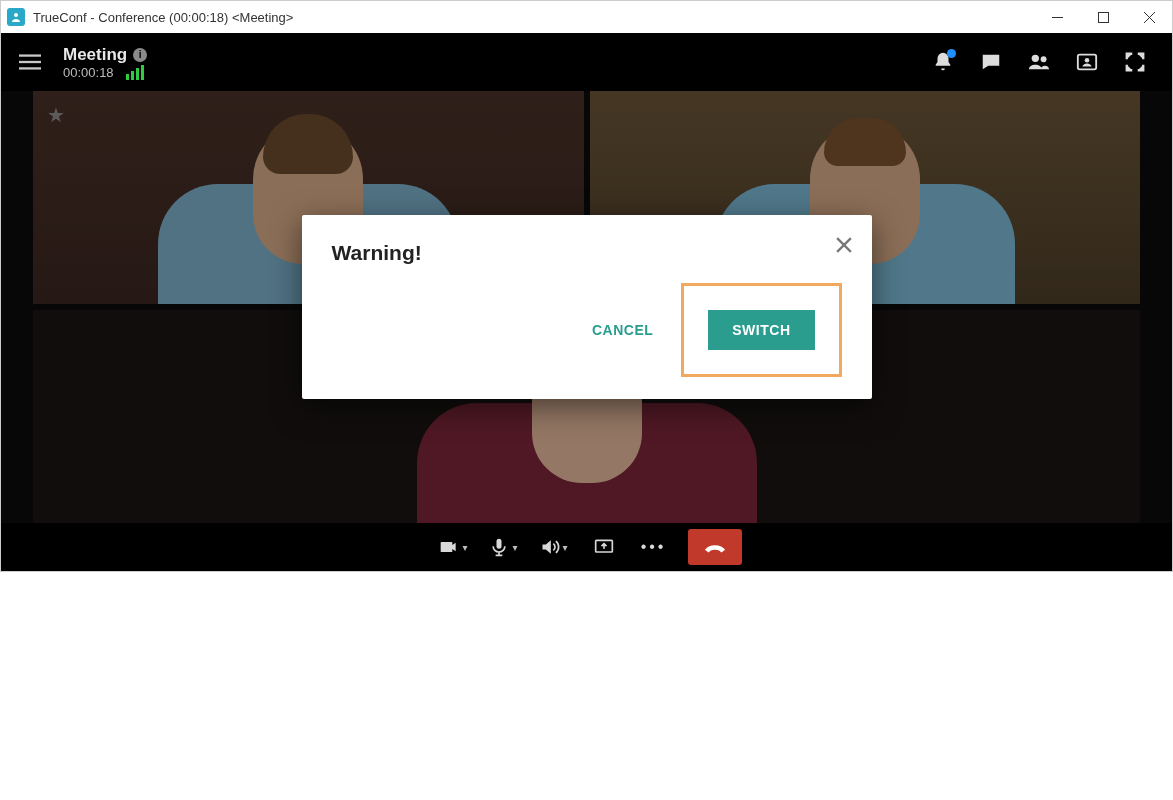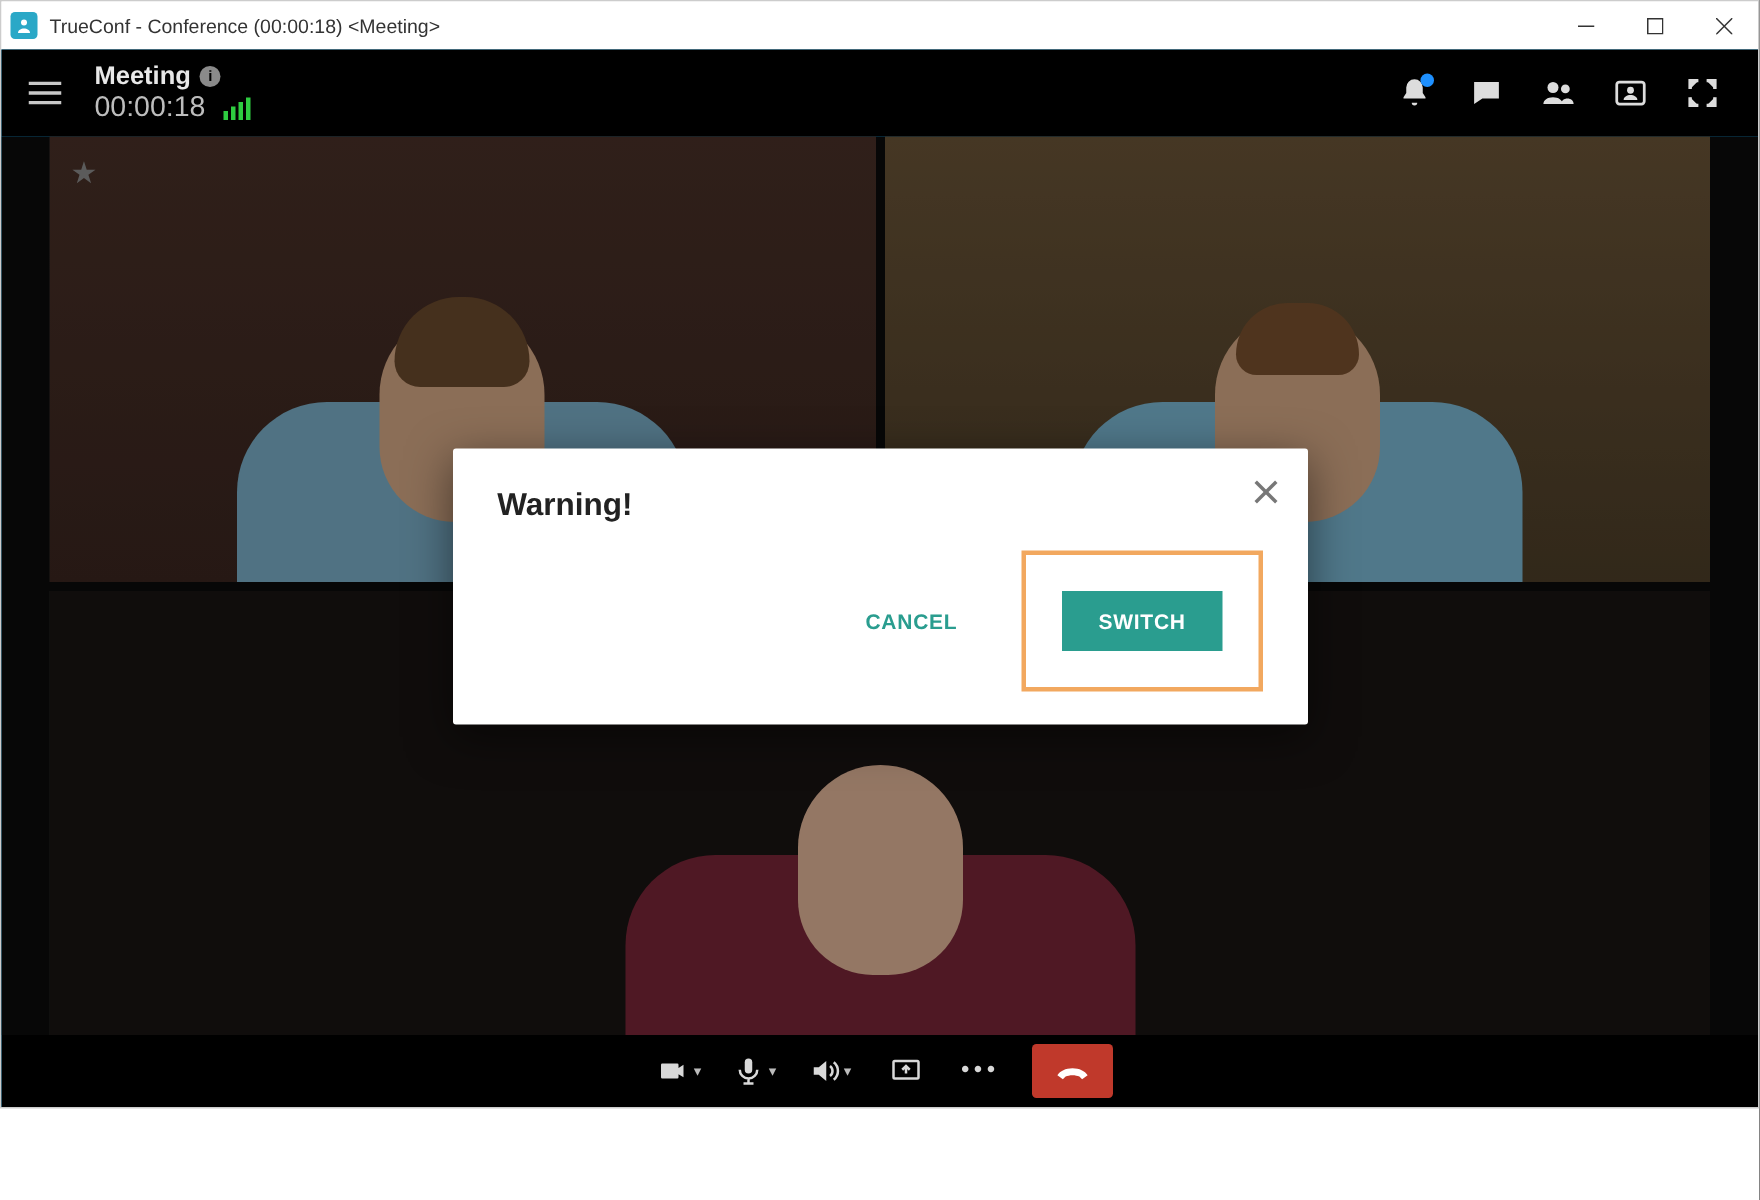--- a/index.html
+++ b/index.html
@@ -1,32 +1,32 @@
 <!DOCTYPE html>
 <html><head>
 <meta charset="utf-8">
 <style>
 * { box-sizing: border-box; margin: 0; padding: 0; }
 body { font-family: "Segoe UI", Arial, sans-serif; background: #fff; width: 1173px; height: 800px; overflow: hidden; }
-.window { width: 1173px; height: 739px; display: flex; flex-direction: column; border: 1px solid #ccc; }
+.window { width: 1173px; height: 572px; display: flex; flex-direction: column; border: 1px solid #ccc; }
 .titlebar { height: 32px; background: #fff; display: flex; align-items: center; padding-left: 6px; color: #333; font-size: 13px; }
 .titlebar .app-icon { width: 18px; height: 18px; background: #2aa8c7; border-radius: 3px; margin-right: 8px; display:flex; align-items:center; justify-content:center;}
 .titlebar .app-icon svg{width:12px;height:12px;}
 .titlebar .spacer { flex: 1; }
 .winbtn { width: 46px; height: 32px; display: flex; align-items: center; justify-content: center; color: #333; }
 .winbtn svg { width: 11px; height: 11px; }
-.app { flex: 1; background: #0ea5e9; display: flex; flex-direction: column; position: relative; }
+.app { flex: 1; background: #be185d; display: flex; flex-direction: column; position: relative; }
 .topbar { height: 58px; background: #000; display: flex; align-items: center; padding: 0 18px 0 14px; color: #fff; }
 .hamburger { width: 30px; height: 30px; display: flex; align-items: center; justify-content: center; margin-right: 18px; }
 .hamburger svg { width: 22px; height: 18px; stroke:#c8c8c8;}
 .meeting-block{display:flex;flex-direction:column;}
 .meeting-row{display:flex;align-items:center;gap:6px;}
 .meeting-title { font-size: 17px; font-weight:600; color:#e8e8e8;}
 .info-badge{width:14px;height:14px;border-radius:50%;background:#8a8a8a;display:flex;align-items:center;justify-content:center;font-size:10px;font-weight:bold;color:#000;}
-.elapsed { font-size: 19px; color:#bdbdbd; }
+.elapsed { font-size: 13px; color:#bdbdbd; }
 .signal{display:inline-flex;align-items:flex-end;gap:2px;margin-left:6px;}
 .signal span{width:3px;background:#2ecc40;}
 .signal span:nth-child(1){height:6px;}
 .signal span:nth-child(2){height:9px;}
 .signal span:nth-child(3){height:12px;}
 .signal span:nth-child(4){height:15px;}
 .topbar .spacer{flex:1;}
 .topicon{width:38px;height:38px;display:flex;align-items:center;justify-content:center;margin-left:10px;position:relative;color:#ddd;}
 .topicon svg{width:22px;height:22px;fill:#ddd;}
 .notif-dot{position:absolute;top:6px;right:6px;width:9px;height:9px;background:#1e90ff;border-radius:50%;}
@@ -52,21 +52,21 @@
 .t3 .head{background:#e4b79a;}
 .t3 .hair{position:absolute;top:-10px;left:-30px;right:-30px;height:190px;background:#7a3616;border-radius:90px 90px 60px 60px;z-index:-1;}
 .star{position:absolute;top:12px;left:14px;color:#8c8c8c;font-size:20px;z-index:3;}
 .dim-overlay{position:absolute;inset:0;background:rgba(0,0,0,0.35);z-index:4;}
 
 .dialog-wrap{position:absolute;inset:0;display:flex;align-items:center;justify-content:center;z-index:10;}
 .dialog{width:570px;background:#fff;border-radius:2px;box-shadow:0 8px 30px rgba(0,0,0,0.5);padding:26px 30px 22px 30px;position:relative;}
 .dialog-title{font-size:21px;font-weight:600;color:#222;margin-bottom:18px;}
 .dialog-close{position:absolute;top:20px;right:20px;color:#777;font-size:20px;}
 .dialog-body{font-size:15px;color:#6c6c6c;line-height:1.55;margin-bottom:44px;}
-.dialog-actions{display:flex;justify-content:flex-end;align-items:center;gap:43px;}
+.dialog-actions{display:flex;justify-content:flex-end;align-items:center;gap:28px;}
 .btn-cancel{color:#2a9d8f;font-weight:700;letter-spacing:0.5px;font-size:14px;}
 .btn-switch-wrap{border:3px solid #f2a85f;padding:24px;}
 .btn-switch{background:#2a9d8f;color:#fff;font-weight:600;letter-spacing:0.5px;font-size:14px;padding:12px 24px;border:none;}
 
 .bottombar{height:48px;background:#000;display:flex;align-items:center;justify-content:center;gap:6px;}
 .ctrl{height:36px;min-width:44px;display:flex;align-items:center;justify-content:center;color:#d8d8d8;padding:0 8px;gap:3px;}
 .ctrl svg{width:20px;height:20px;fill:#d8d8d8;}
 .chev{font-size:10px;color:#bbb;}
 .hangup{background:#c0392b;width:54px;height:36px;border-radius:3px;display:flex;align-items:center;justify-content:center;margin-left:6px;}
 .hangup svg{width:22px;height:22px;fill:#fff;}

